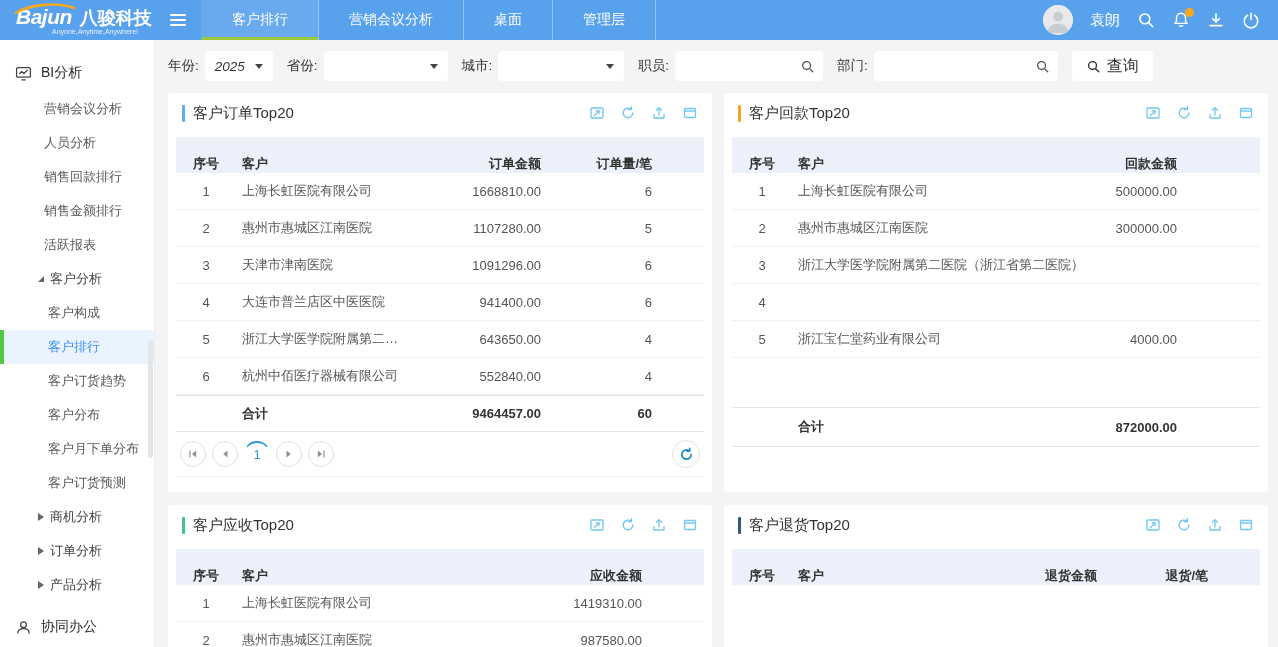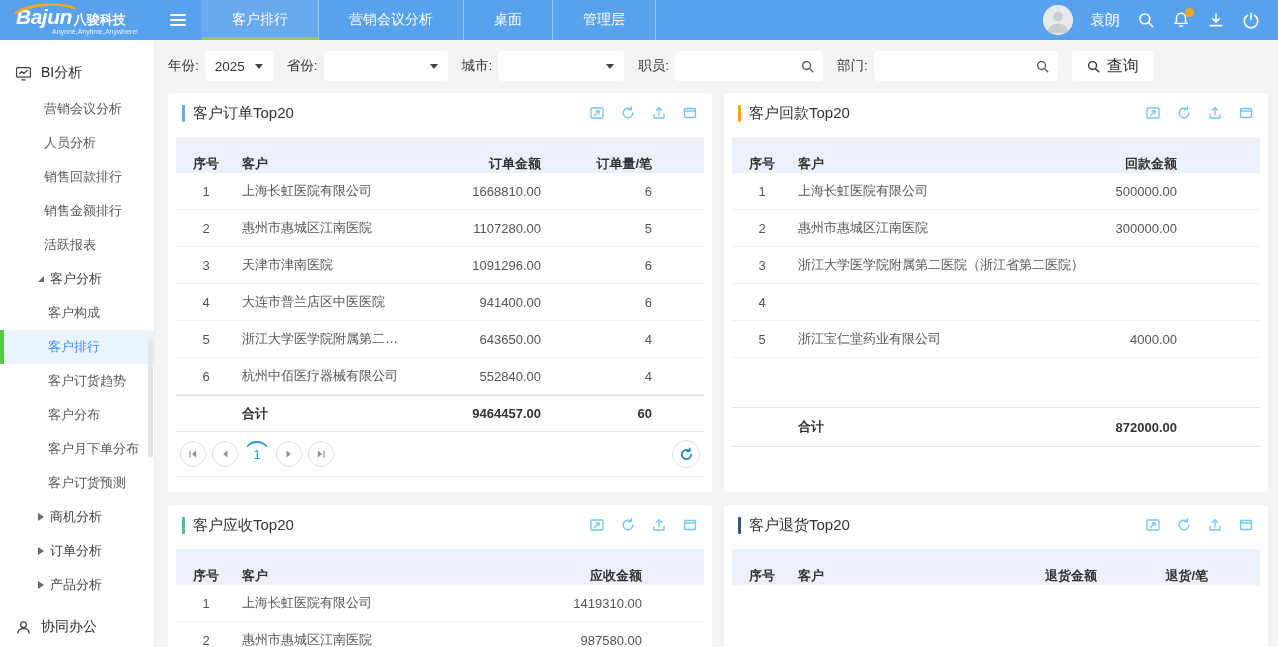--- a/index.html
+++ b/index.html
@@ -5,21 +5,21 @@
   *{margin:0;padding:0;box-sizing:border-box;}
   html,body{width:1278px;height:647px;overflow:hidden;background:#F3F4F6;
     font-family:"Liberation Sans","DejaVu Sans",sans-serif;}
   svg{display:block;}
 
   
   .navbar{height:40px;background:#58A1EC;display:flex;align-items:stretch;color:#fff;}
   .logo{width:155px;position:relative;display:flex;flex-direction:column;justify-content:center;padding-left:16px;}
   .logo-row{display:flex;align-items:baseline;line-height:1;}
   .logo-brand{font-size:21px;font-weight:bold;font-style:italic;letter-spacing:-.5px;}
-  .logo-cn{font-size:13px;font-weight:bold;margin-left:2px;}
+  .logo-cn{font-size:18px;font-weight:bold;margin-left:8px;}
   .logo-tagline{font-size:7px;opacity:.85;padding-left:36px;margin-top:1px;line-height:1;}
   .logo-swoosh{position:absolute;top:3px;left:14px;}
   .nav-menu-btn{width:46px;display:flex;flex-direction:column;justify-content:center;align-items:center;gap:3px;cursor:pointer;}
   .nav-menu-btn i{display:block;width:16px;height:2px;background:#fff;border-radius:1px;}
   .nav-tabs{display:flex;align-items:stretch;}
   .nav-tab{position:relative;display:flex;align-items:center;padding:0 30px;font-size:14px;cursor:pointer;border-right:1px solid rgba(255,255,255,.35);}
   .nav-tab:first-child{border-left:1px solid rgba(255,255,255,.0);}
   .nav-tab.active{background:rgba(255,255,255,.10);}
   .nav-tab.active::after{content:"";position:absolute;left:0;right:0;bottom:0;height:3px;background:#9BCB3C;}
   .nav-right{margin-left:auto;display:flex;align-items:center;gap:17px;padding-right:18px;}
@@ -41,21 +41,21 @@
   .side-item.active::before{content:"";position:absolute;left:0;top:0;bottom:0;width:4px;background:#4ECB3F;}
   .side-group{display:flex;align-items:center;gap:6px;padding:8px 0 8px 38px;font-size:13px;color:#444;cursor:pointer;}
   .tri-exp{width:0;height:0;border-bottom:6px solid #666;border-left:6px solid transparent;}
   .tri-col{width:0;height:0;border-left:6px solid #666;border-top:4px solid transparent;border-bottom:4px solid transparent;}
   .side-scroll{position:absolute;right:1px;top:300px;width:5px;height:118px;background:#E3E5E8;border-radius:3px;cursor:pointer;}
 
   
   .content{flex:1;padding:10px 10px 0 13px;overflow:hidden;}
   .filter-bar{display:flex;align-items:center;height:32px;margin-bottom:11px;font-size:13.5px;color:#333;}
   .f-label{margin-right:6px;white-space:nowrap;}
-  .f-select{background:#fff;border-radius:4px;height:30px;display:flex;align-items:center;justify-content:space-between;padding:0 10px;margin-right:14px;cursor:pointer;font-size:13.5px;color:#333;}
+  .f-select{background:#fff;border-radius:4px;height:30px;display:flex;align-items:center;justify-content:space-between;padding:0 10px;margin-right:14px;cursor:pointer;font-size:13.5px;color:#333;font-style:italic;}
   .caret{width:0;height:0;border-top:5px solid #444;border-left:4px solid transparent;border-right:4px solid transparent;margin-left:8px;}
   .f-input{background:#fff;border-radius:4px;height:30px;display:flex;align-items:center;margin-right:14px;padding:0 8px;cursor:text;}
   .f-input input{border:none;outline:none;flex:1;min-width:0;font-size:13px;background:transparent;}
   .f-input .mag{color:#555;flex:0 0 auto;}
   .search-btn{background:#fff;border:none;border-radius:4px;height:30px;display:flex;align-items:center;gap:6px;padding:0 14px;font-size:16px;color:#333;cursor:pointer;}
 
   
   .grid{display:grid;grid-template-columns:1fr 1fr;gap:13px 12px;}
   .panel{background:#fff;border-radius:4px;height:399px;display:flex;flex-direction:column;overflow:hidden;}
   .panel-head{height:40px;flex:0 0 40px;display:flex;align-items:center;padding:0 14px;}

